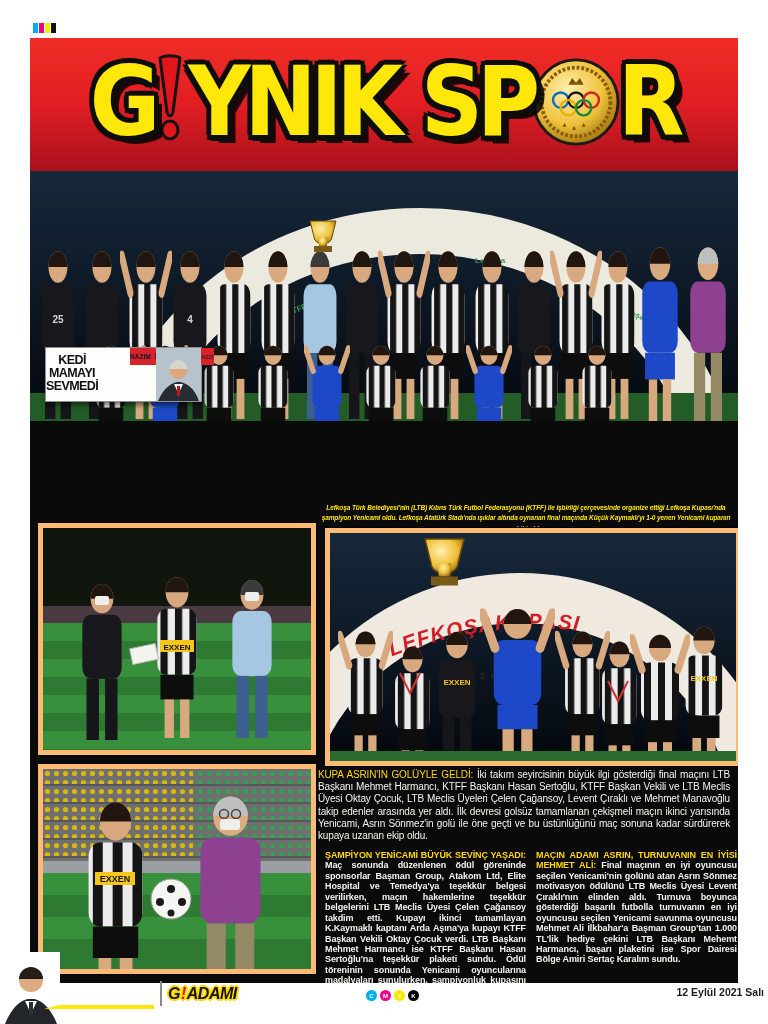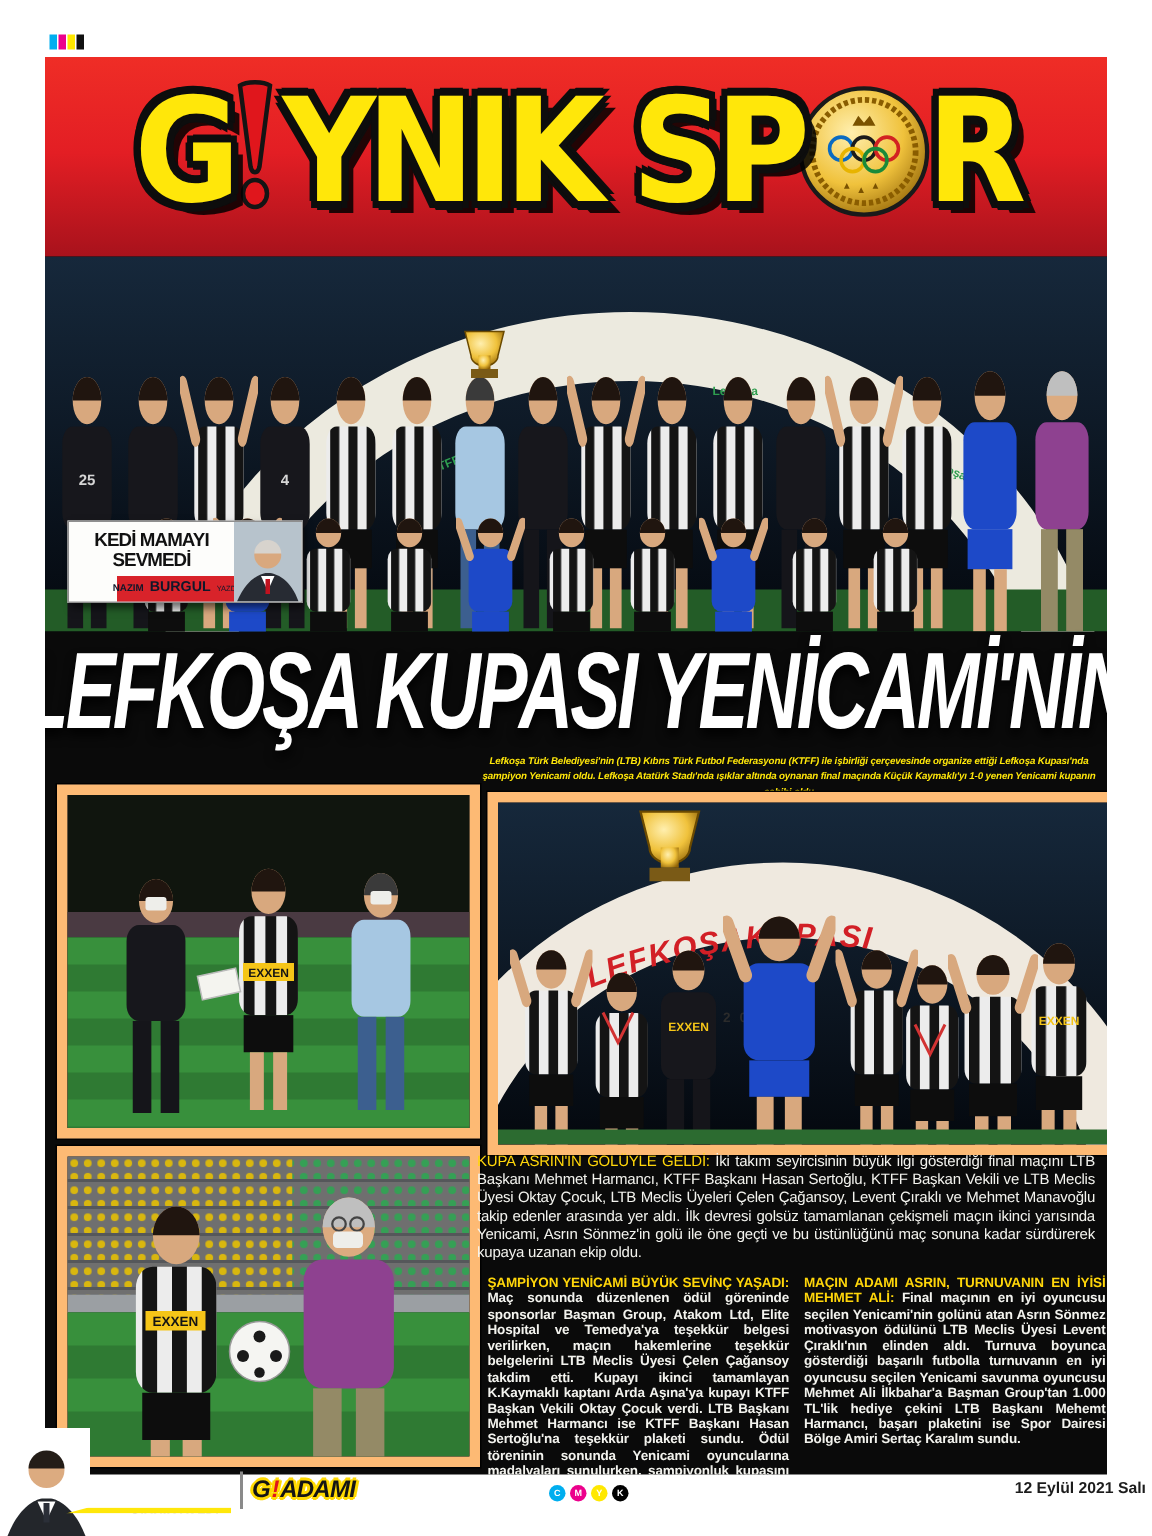--- a/index.html
+++ b/index.html
@@ -23,21 +23,21 @@
   .excl-icon{margin:0 3px 10px 1px;}
   .medal-icon{margin:0 -2px 2px -2px;}
 
   
   .hero{position:absolute;left:0;top:133px;width:708px;height:250px;}
   .hero svg{display:block;}
 
   
   .columnist{position:absolute;left:15px;top:309px;width:155px;height:53px;background:#fdfdfb;
     border:1px solid #8f8f8f;box-shadow:2px 3px 5px rgba(0,0,0,.55);display:flex;}
-  .col-left{width:110px;display:flex;flex-direction:column;border-radius:25px;}
+  .col-left{width:110px;display:flex;flex-direction:row;border-radius:25px;}
   .col-title{flex:1;font-weight:bold;font-size:12.5px;line-height:1.02;text-align:center;
     padding-top:6px;letter-spacing:-0.6px;color:#111;}
   .col-author{height:15px;background:#d8232a;color:#0f172a;display:flex;align-items:baseline;
     justify-content:center;gap:4px;padding-top:2px;margin-left:32px;}
   .col-author .first{font-size:6.5px;font-weight:bold;}
   .col-author .last{font-size:9.5px;font-weight:bold;}
   .col-author .suffix{font-size:5px;}
   .col-photo{width:45px;height:53px;}
 
   
@@ -45,21 +45,21 @@
     display:flex;align-items:center;justify-content:center;overflow:visible;}
   .headline-band h1{margin:0;color:#fff;font-style:italic;font-weight:bold;font-size:50px;
     letter-spacing:-2px;white-space:nowrap;transform:scale(1,1.45);
     text-shadow:0 3px 6px rgba(0,0,0,.9);}
 
   .subdeck{position:absolute;left:284px;top:465px;width:424px;margin:0;text-align:center;
     color:#ffe70a;font-size:6.5px;font-weight:bold;font-style:italic;line-height:1.6;
     letter-spacing:-0.1px;}
 
   
-  .photo{position:absolute;background:#10151c;border:7px solid #fdba74;box-shadow:0 0 0 1px #000;}
+  .photo{position:absolute;background:#10151c;border:5px solid #fdba74;box-shadow:0 0 0 1px #000;}
   .photo svg{display:block;}
   .photo1{left:8px;top:485px;width:268px;height:222px;}
   .photo2{left:8px;top:726px;width:268px;height:200px;}
   .photo3{left:295px;top:490px;width:406px;height:228px;}
 
   
   .para1{position:absolute;left:288px;top:731px;width:412px;margin:0;
     font-size:10px;font-weight:normal;line-height:1.22;text-align:justify;color:#f3f3ee;
     letter-spacing:-0.15px;}
   .cols{position:absolute;left:295px;top:812px;width:412px;display:flex;gap:10px;}
@@ -254,23 +254,20 @@
           <rect width="45" height="53" fill="#b7c3cc"></rect>
           <path d="M2 53 C8 39 16 35 21 34 h3 C30 35 38 39 43 53 Z" fill="#272b33"></path>
           <polygon points="18,36 27,36 22.5,46" fill="#fff"></polygon>
           <rect x="21" y="38" width="3" height="10" fill="#c1121f"></rect>
           <circle cx="22.5" cy="22" r="9" fill="#d9a87e"></circle>
           <path d="M13.5 21 a9 9 0 0 1 18 0 z" fill="#d7d3cd"></path>
         </svg>
       </div>
     </div>
 
-    <div class="headline-band">
-      <h1>LEFKOŞA KUPASI YENİCAMİ'NİN</h1>
-    </div>
     <p class="subdeck">Lefkoşa Türk Belediyesi'nin (LTB) Kıbrıs Türk Futbol Federasyonu (KTFF) ile işbirliği çerçevesinde organize ettiği Lefkoşa Kupası'nda şampiyon Yenicami oldu. Lefkoşa Atatürk Stadı'nda ışıklar altında oynanan final maçında Küçük Kaymaklı'yı 1-0 yenen Yenicami kupanın sahibi oldu</p>
 
     <figure class="photo photo1" style="margin:0">
       <svg width="268" height="222" viewBox="0 0 268 222">
         <rect width="268" height="222" fill="#10150e"></rect>
         <rect y="78" width="268" height="17" fill="#4a3a42"></rect>
         <rect y="95" width="268" height="127" fill="#2f7a33"></rect>
         <rect y="95" width="268" height="18" fill="#38903c"></rect>
           <rect y="131" width="268" height="18" fill="#38903c"></rect>
         <rect y="167" width="268" height="18" fill="#38903c"></rect>

